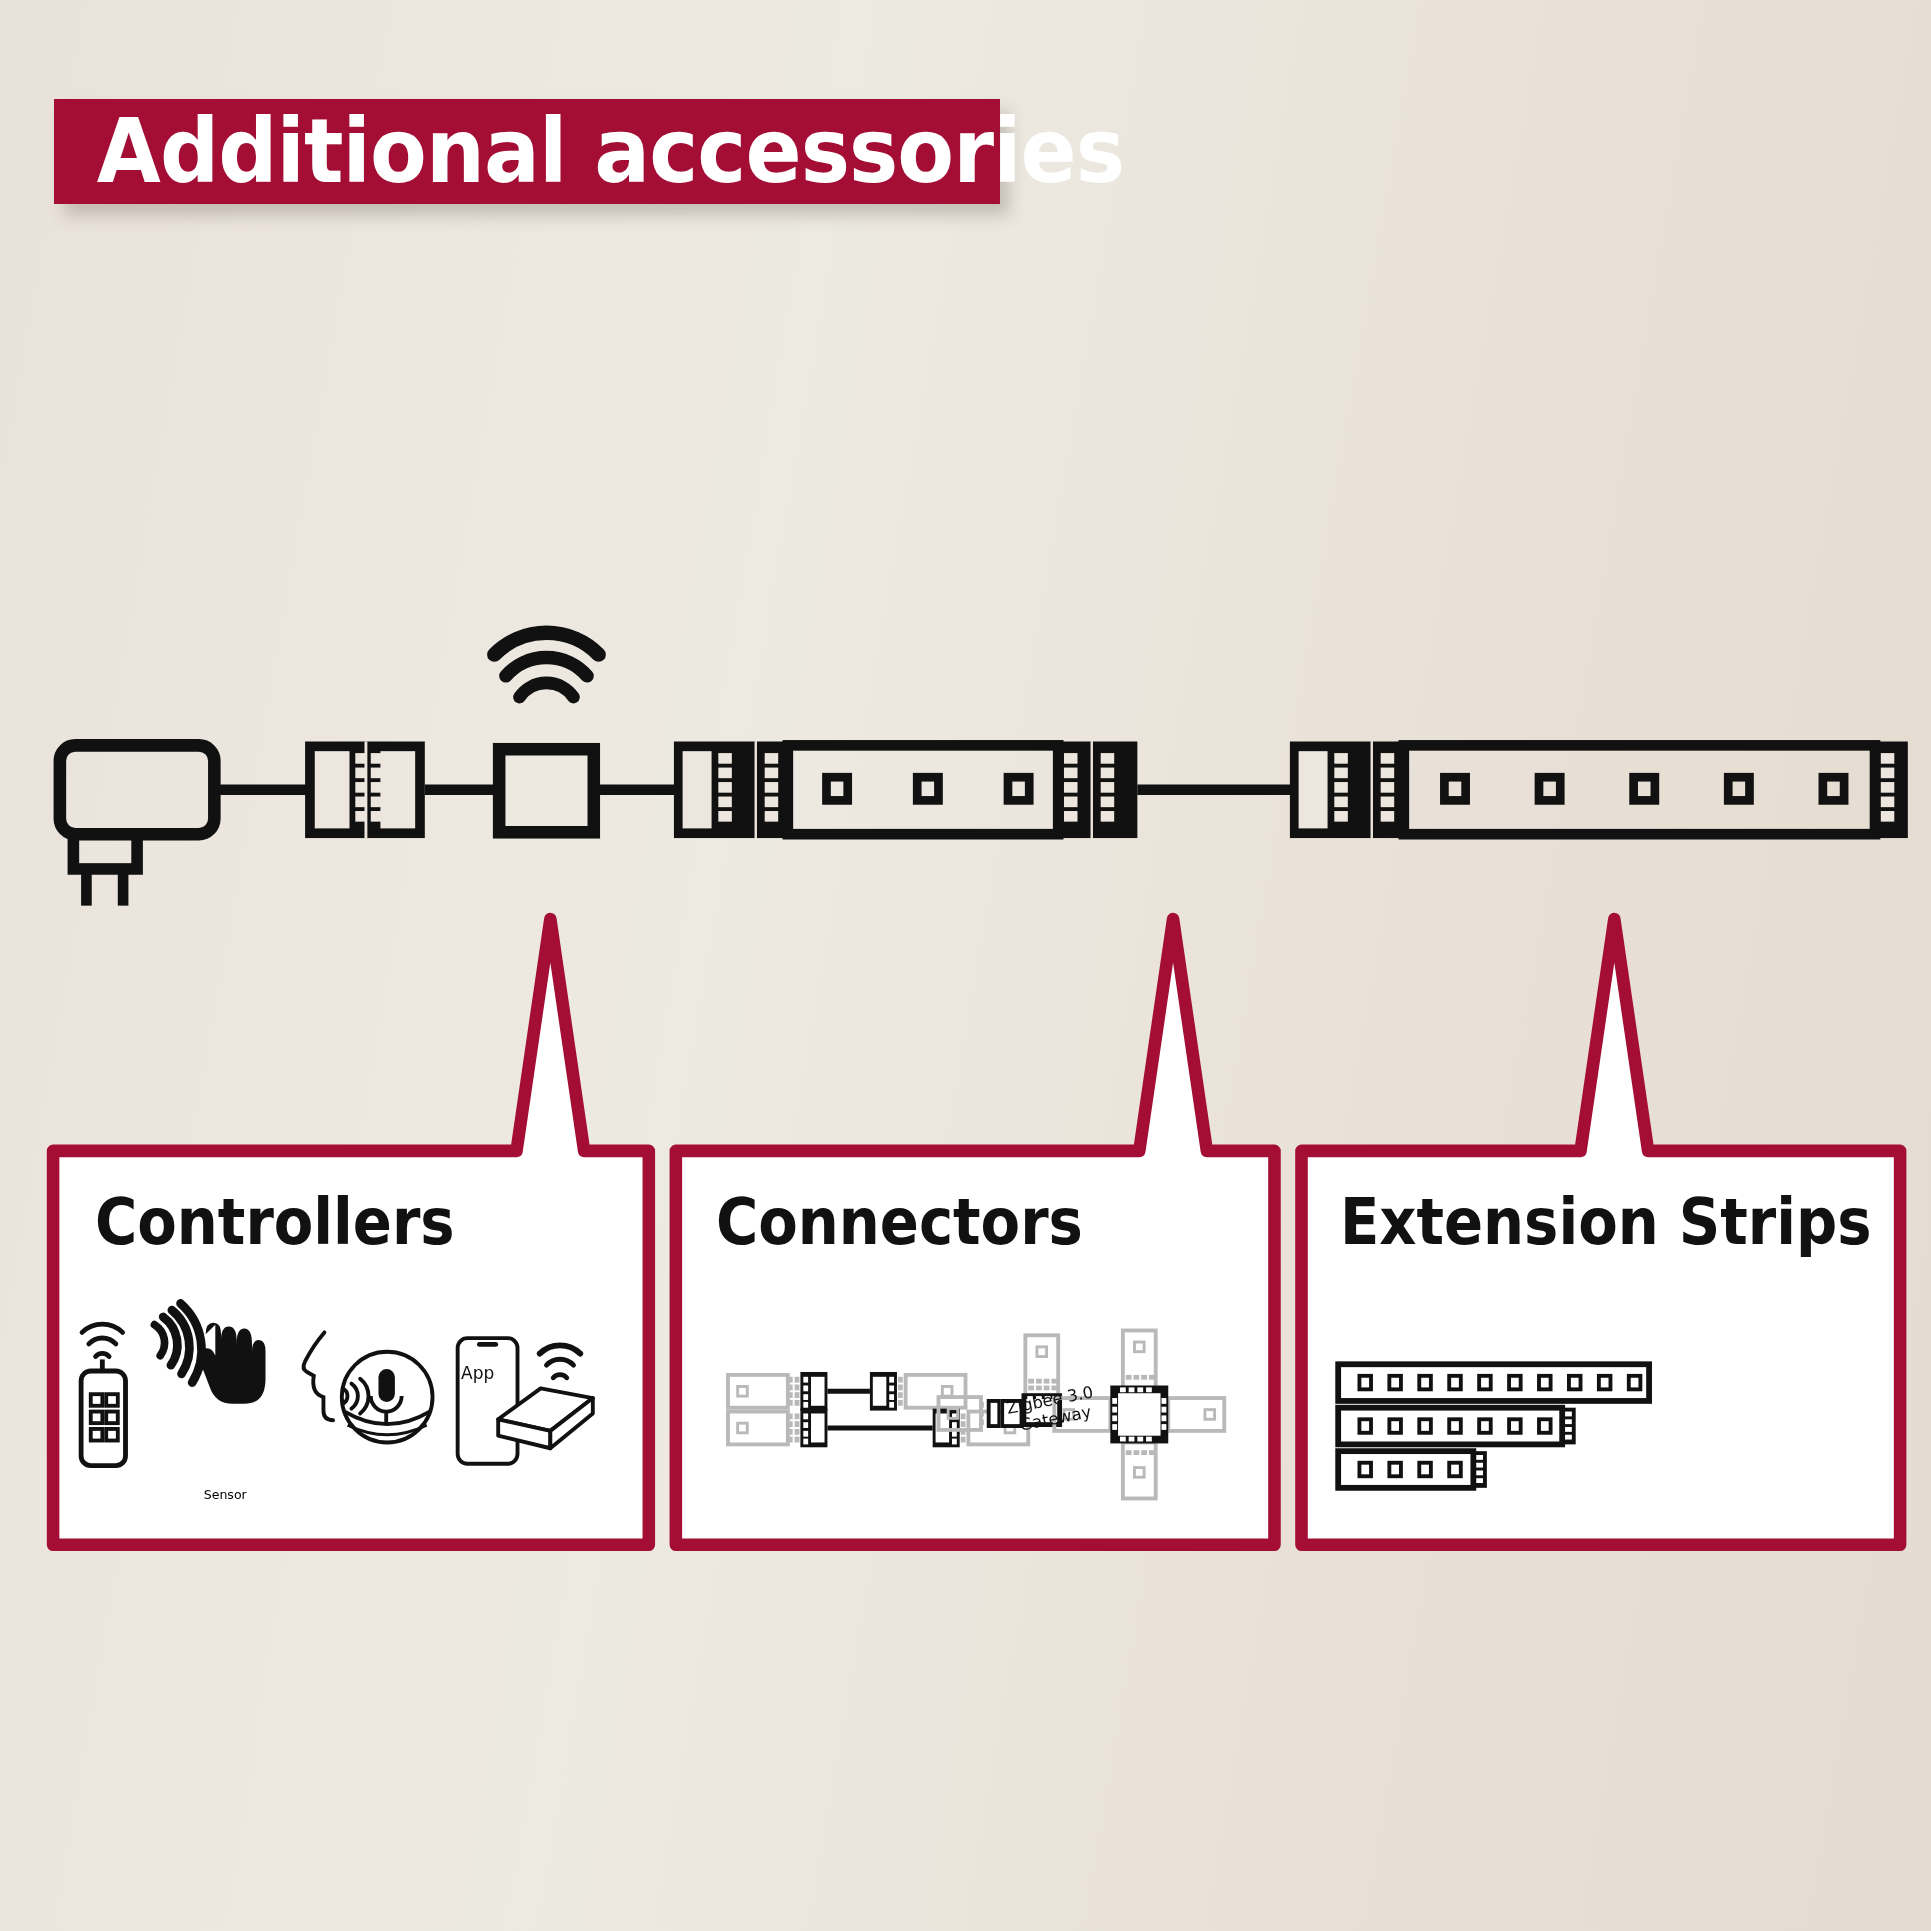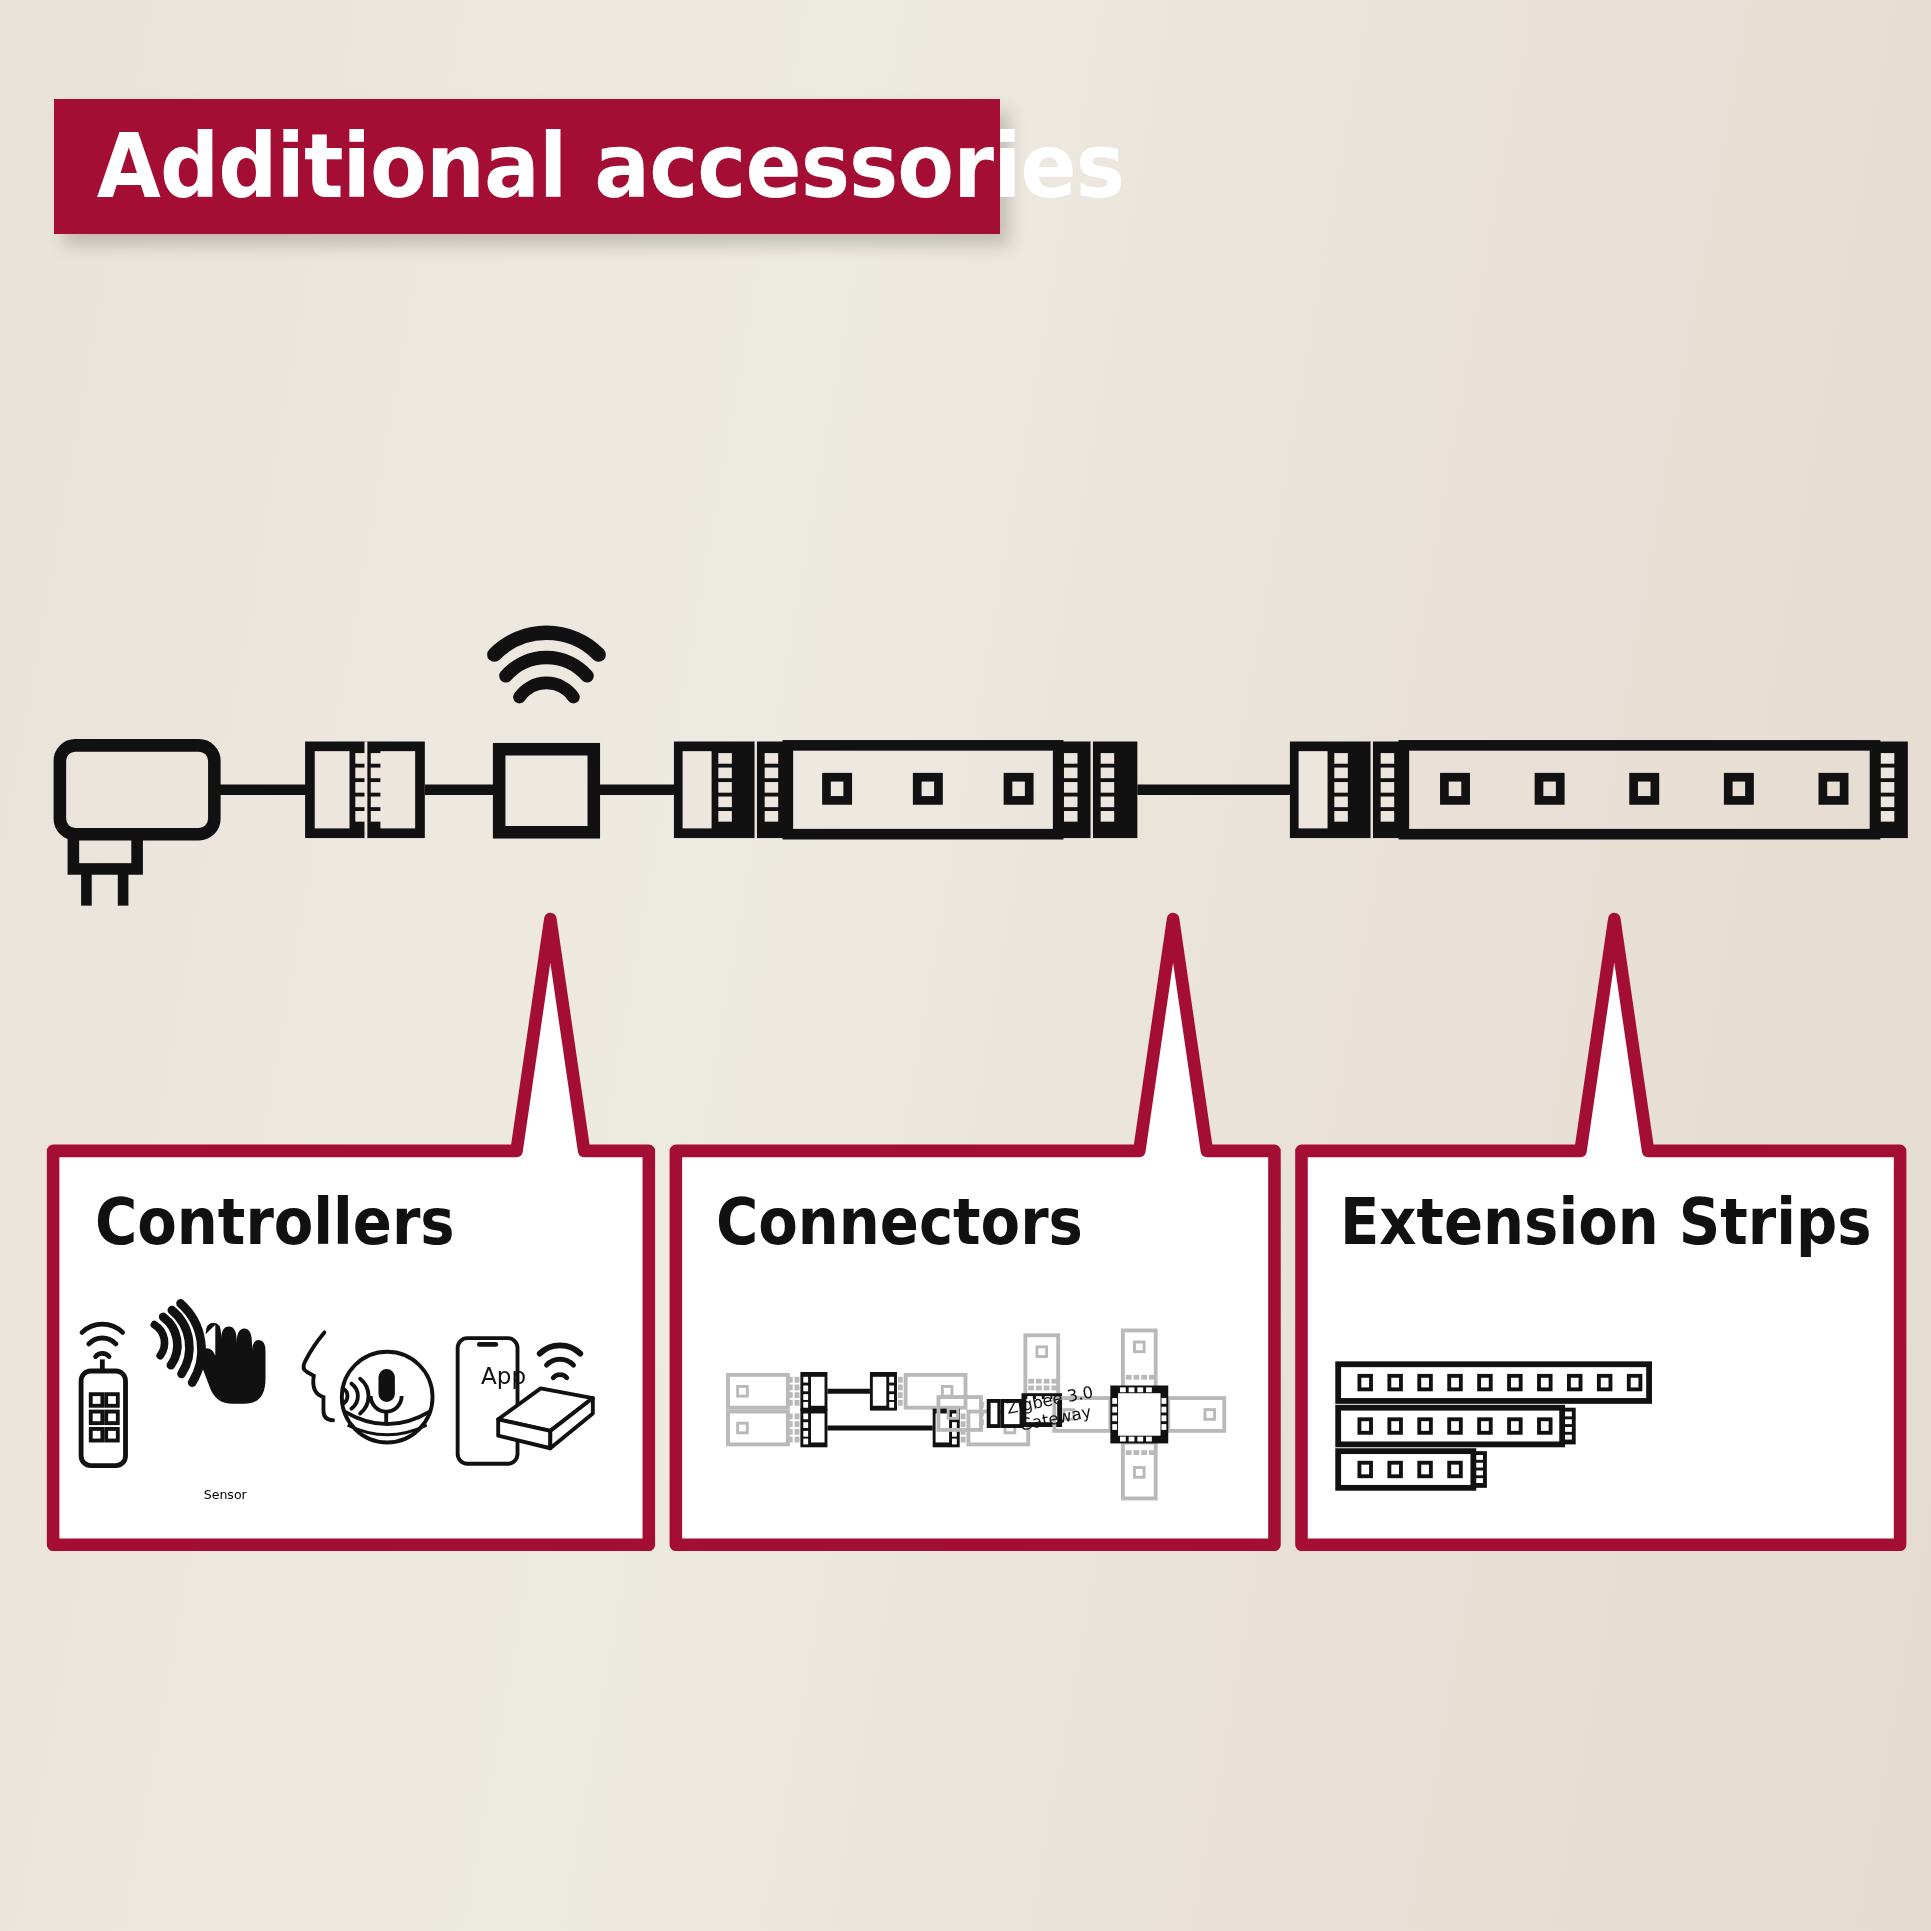--- a/index.html
+++ b/index.html
@@ -4,21 +4,21 @@
 <style>
   html,body{margin:0;padding:0;}
   body{
     width:1931px;height:1931px;overflow:hidden;
     font-family:"Liberation Sans", sans-serif;
     background:linear-gradient(100deg,#e9e2da 0%,#ece6de 18%,#edeae2 38%,#eae3da 62%,#e7ded4 80%,#e4dbd1 100%);
     position:relative;
   }
   
   .banner{
-    position:absolute;left:54px;top:99px;width:946px;height:135px;
+    position:absolute;left:54px;top:99px;width:946px;height:105px;
     background:#a40e35;
     box-shadow:9.7px 11.6px 15.4px rgba(90,80,70,.28);
     display:flex;align-items:center;
   }
   .banner-text{
     color:#ffffff;font-family:"DejaVu Sans", sans-serif;
     font-weight:bold;font-size:89px;letter-spacing:-1px;
     padding-left:46px;line-height:1;white-space:nowrap;
     transform:scaleX(.93);transform-origin:left center;
   }
@@ -458,22 +458,22 @@
           <rect x="1529" y="1531" width="7" height="5"></rect>
       </g>
     </g>
   </g>
 </svg>
 
 <div class="callout-title" style="left:95px;top:1190px;">Controllers</div>
 <div class="callout-title" style="left:716px;top:1190px;">Connectors</div>
 <div class="callout-title" style="left:1340px;top:1190px;">Extension Strips</div>
 
-<div style="position:absolute;left:461px;top:1363px;width:65px;text-align:right;
-            font-family:'DejaVu Sans',sans-serif;font-size:23px;color:#111;">App</div>
+<div style="position:absolute;left:461px;top:1363px;width:65px;text-align:left;
+            font-family:'DejaVu Sans',sans-serif;font-size:17px;color:#111;">App</div>
 
 <div style="position:absolute;left:1006px;top:1400px;width:0;
             font-family:'DejaVu Sans',sans-serif;font-size:16.4px;color:#111;
             line-height:1.15;white-space:nowrap;transform:rotate(-11deg);transform-origin:left top;">
   <div style="transform:translateX(-1px)">Zigbee 3.0</div>
   <div style="transform:translateX(8.7px)">Gateway</div>
 </div>
 
 
 </body></html>

